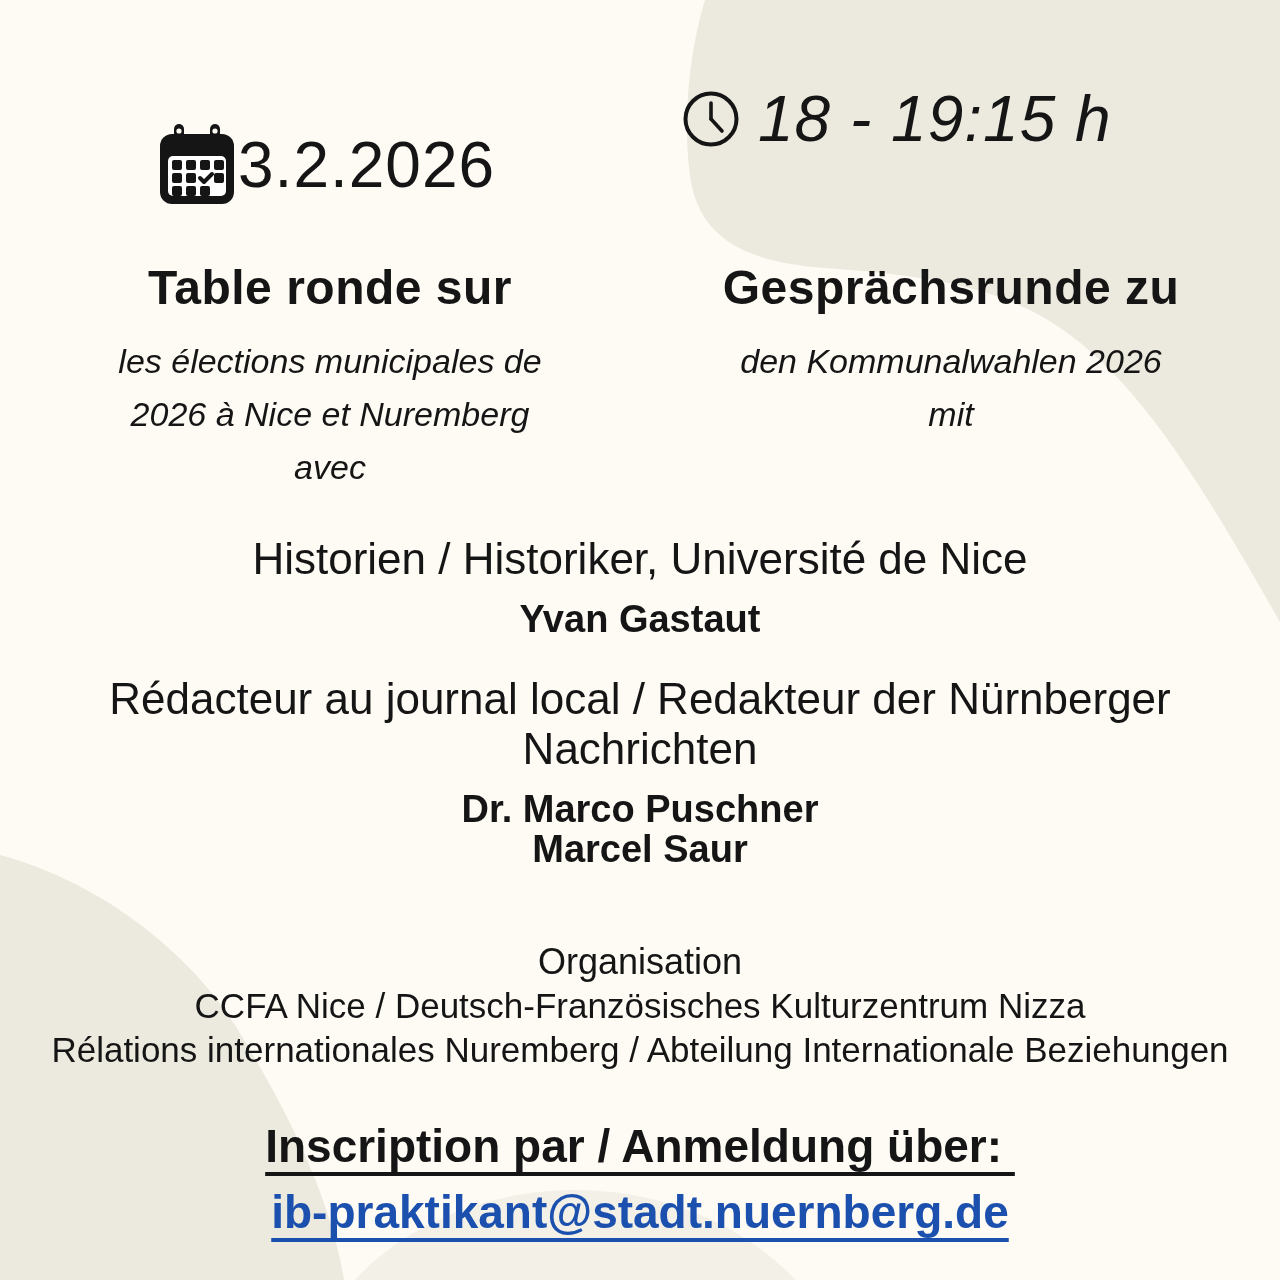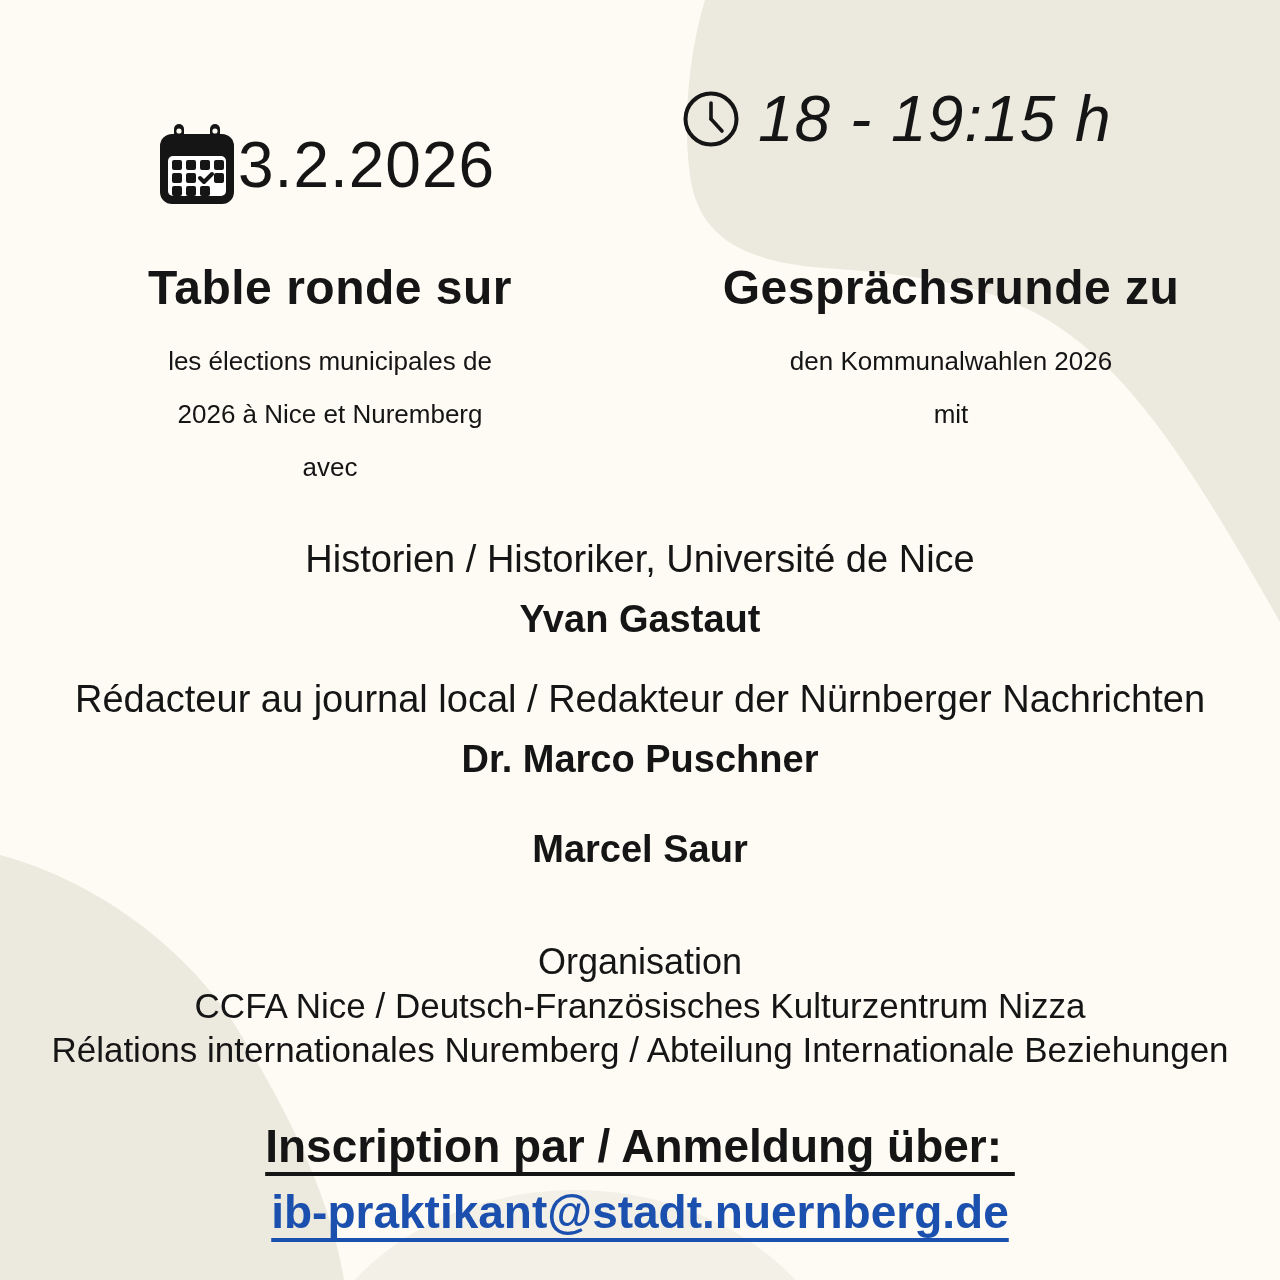--- a/index.html
+++ b/index.html
@@ -27,27 +27,27 @@
   .date-group{position:absolute;left:156px;top:82px;display:flex;align-items:center;margin-top:40px;}
   .time-group{position:absolute;left:682px;top:82px;display:flex;align-items:center;gap:18px;font-style:italic;}
   .datetime-text{font-size:64px;font-weight:400;letter-spacing:1px;white-space:nowrap;}
   .cal-icon{width:82px;height:86px;display:block;}
   .clock-icon{width:58px;height:58px;display:block;}
 
   .col{position:absolute;top:260px;text-align:center;}
   .col-fr{left:18px;width:624px;}
   .col-de{left:646px;width:610px;}
   .col-title{font-size:48px;font-weight:700;letter-spacing:.5px;margin-bottom:20px;}
-  .col-line{font-size:26px;line-height:53px;}
+  .col-line{font-size:34px;line-height:53px;font-style:italic;}
 
   .centerblock{position:absolute;left:0;width:1280px;text-align:center;}
   .speaker-1{top:534px;}
   .speaker-2{top:674px;}
   .speaker-3{top:814px;}
-  .speaker-role{font-size:38px;line-height:50px;}
+  .speaker-role{font-size:44px;line-height:50px;}
   .speaker-name{font-size:38px;line-height:50px;font-weight:700;margin-top:10px;}
 
   .org{top:940px;}
   .org-label{font-size:36px;line-height:44px;}
   .org-line{font-size:35px;line-height:44px;}
 
   .register{top:1116px;}
   .register-label{
     font-size:46px;line-height:60px;font-weight:700;
     text-decoration:underline;text-decoration-thickness:4px;text-underline-offset:10px;

